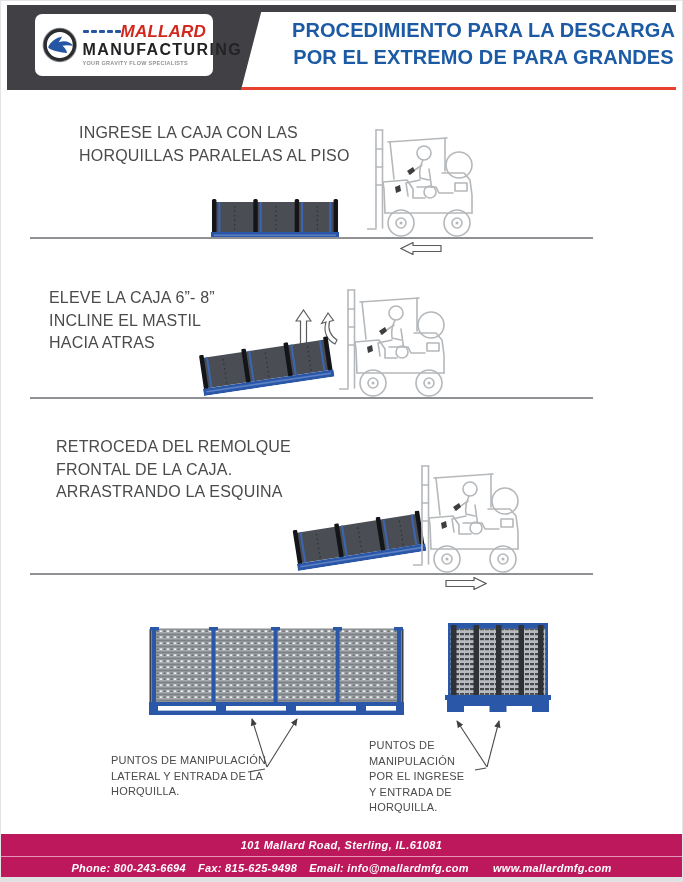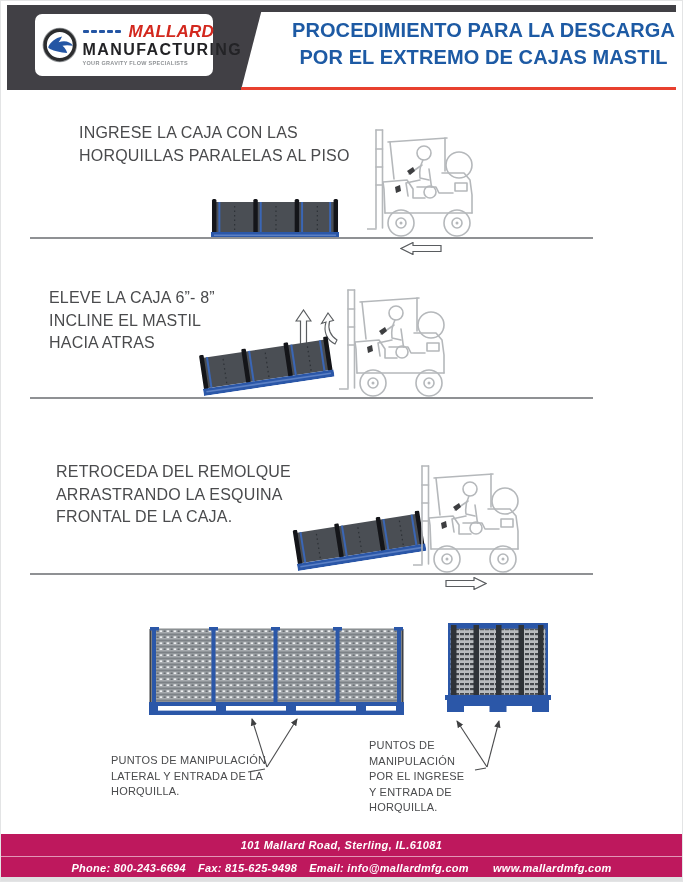--- a/index.html
+++ b/index.html
@@ -7,21 +7,21 @@
         font-family:"Liberation Sans","DejaVu Sans",sans-serif;box-sizing:border-box;
         border:1px solid #e3e4e5;}
   .abs{position:absolute;}
   
   .banner{position:absolute;left:6px;top:4px;width:256px;height:85px;background:#414045;
           clip-path:polygon(0 0,100% 0,calc(100% - 22px) 100%,0 100%);}
   .top-strip{position:absolute;left:254px;right:6px;top:4px;height:7px;background:#414045;}
   .logo-plate{position:absolute;left:34px;top:13px;width:178px;height:62px;background:#fff;
               border-radius:7px;display:flex;align-items:center;gap:5px;padding:4px 7px;box-sizing:border-box;}
   .logo-text{display:flex;flex-direction:column;line-height:1;min-width:0;}
-  .logo-row1{display:flex;align-items:center;gap:8px;}
+  .logo-row1{display:flex;align-items:center;gap:0;}
   .dashes{display:flex;gap:2px;align-items:center;}
   .dash{width:6px;height:3px;background:#2456a4;border-radius:1px;}
   .brand{font-size:17px;font-weight:800;font-style:italic;color:#d3281e;letter-spacing:.2px;white-space:nowrap;}
   .brand-sub{font-size:16px;font-weight:700;color:#232326;letter-spacing:1.4px;margin-top:2px;white-space:nowrap;}
   .tagline{font-size:5.5px;font-weight:700;color:#8e9194;letter-spacing:.3px;margin-top:3px;white-space:nowrap;}
   .title-wrap{position:absolute;left:288px;width:389px;top:16px;text-align:center;color:#1d5aa4;
               font-weight:700;font-size:20px;line-height:27px;letter-spacing:.1px;}
   .red-rule{position:absolute;left:240px;right:6px;top:86px;height:3px;background:#e8402f;}
   
   .step-text{position:absolute;color:#4a4b4d;font-size:16px;line-height:22.5px;letter-spacing:.2px;}
@@ -133,21 +133,21 @@
         </span>
         <span class="brand">MALLARD</span>
       </div>
       <div class="brand-sub">MANUFACTURING</div>
       <div class="tagline">YOUR GRAVITY FLOW SPECIALISTS</div>
     </div>
   </div>
 
   <div class="title-wrap">
     <div>PROCEDIMIENTO PARA LA DESCARGA</div>
-    <div>POR EL EXTREMO DE CAJAS MASTIL</div>
+    <div>POR EL EXTREMO DE PARA GRANDES</div>
   </div>
   <div class="red-rule"></div>
 
   <div class="step-text" style="left:78px;top:121px">
     <div>INGRESE LA CAJA CON LAS</div>
     <div>HORQUILLAS PARALELAS AL PISO</div>
   </div>
   <svg class="abs" style="left:210px;top:198px" width="128" height="40" viewBox="0 0 130 40" preserveAspectRatio="none">
     <use href="#crate"></use>
   </svg>
@@ -171,24 +171,24 @@
     <path d="M18,32 C10,28 6,20 9,10 L4.5,11.5 L11,1 L16.5,8.5 L12.5,9.5 C10.5,17 13.5,24 20,28 Z" fill="#fdfdfd" stroke="#595c5f" stroke-width="1.1"></path>
   </svg>
   <svg class="abs" style="left:203px;top:354px;transform:rotate(-8.5deg);transform-origin:0% 100%" width="132" height="41" viewBox="0 0 130 40" preserveAspectRatio="none">
     <use href="#crate"></use>
   </svg>
   <svg class="abs" style="left:338px;top:286px" width="115" height="112" viewBox="0 0 115 112">
     <use href="#forklift"></use>
   </svg>
   <div class="ground" style="top:396px"></div>
 
-  <div class="step-text" style="left:55px;top:460px">
+  <div class="step-text" style="left:55px;top:435px">
     <div>RETROCEDA DEL REMOLQUE</div>
+    <div>FRONTAL DE LA CAJA.</div>
     <div>ARRASTRANDO LA ESQUINA</div>
-    <div>FRONTAL DE LA CAJA.</div>
   </div>
   <svg class="abs" style="left:297px;top:529px;transform:rotate(-9deg);transform-origin:0% 100%" width="130" height="41" viewBox="0 0 130 40" preserveAspectRatio="none">
     <use href="#crate"></use>
   </svg>
   <svg class="abs" style="left:412px;top:462px" width="115" height="112" viewBox="0 0 115 112">
     <use href="#forklift"></use>
   </svg>
   <div class="ground" style="top:572px"></div>
   <svg class="abs" style="left:444px;top:576px" width="42" height="13" viewBox="0 0 42 13">
     <path d="M1,3.5 L29,3.5 L29,0.5 L41,6.5 L29,12.5 L29,9.5 L1,9.5 Z" fill="#fdfdfd" stroke="#595c5f" stroke-width="1.2"></path>

